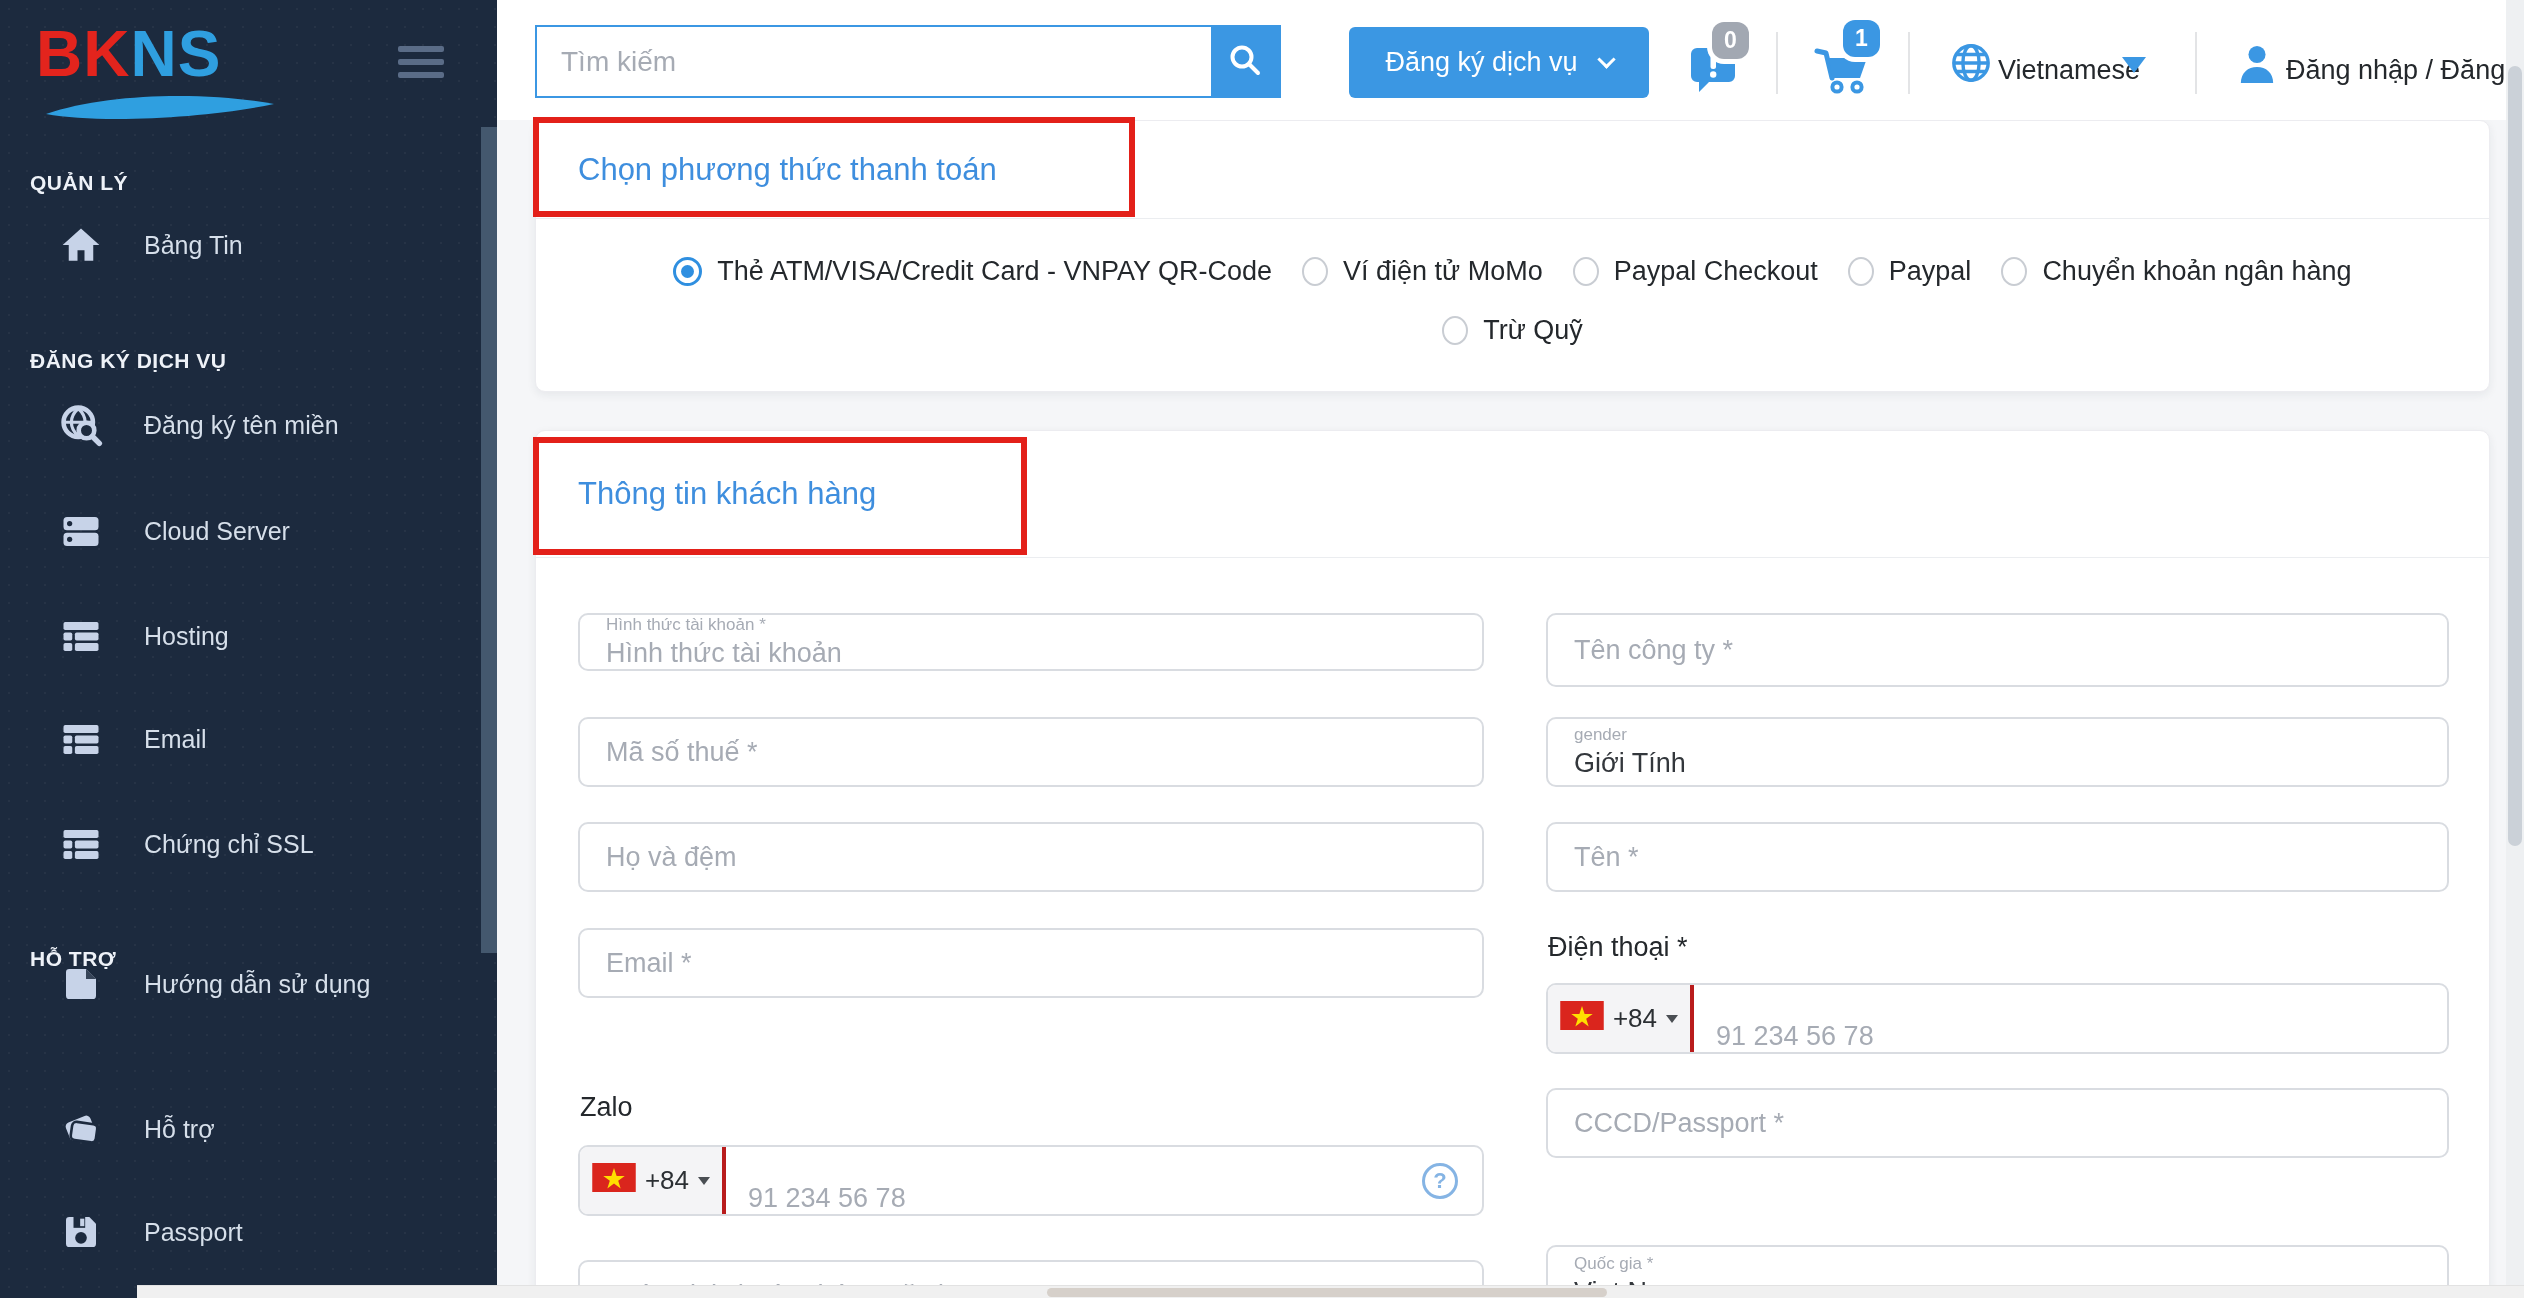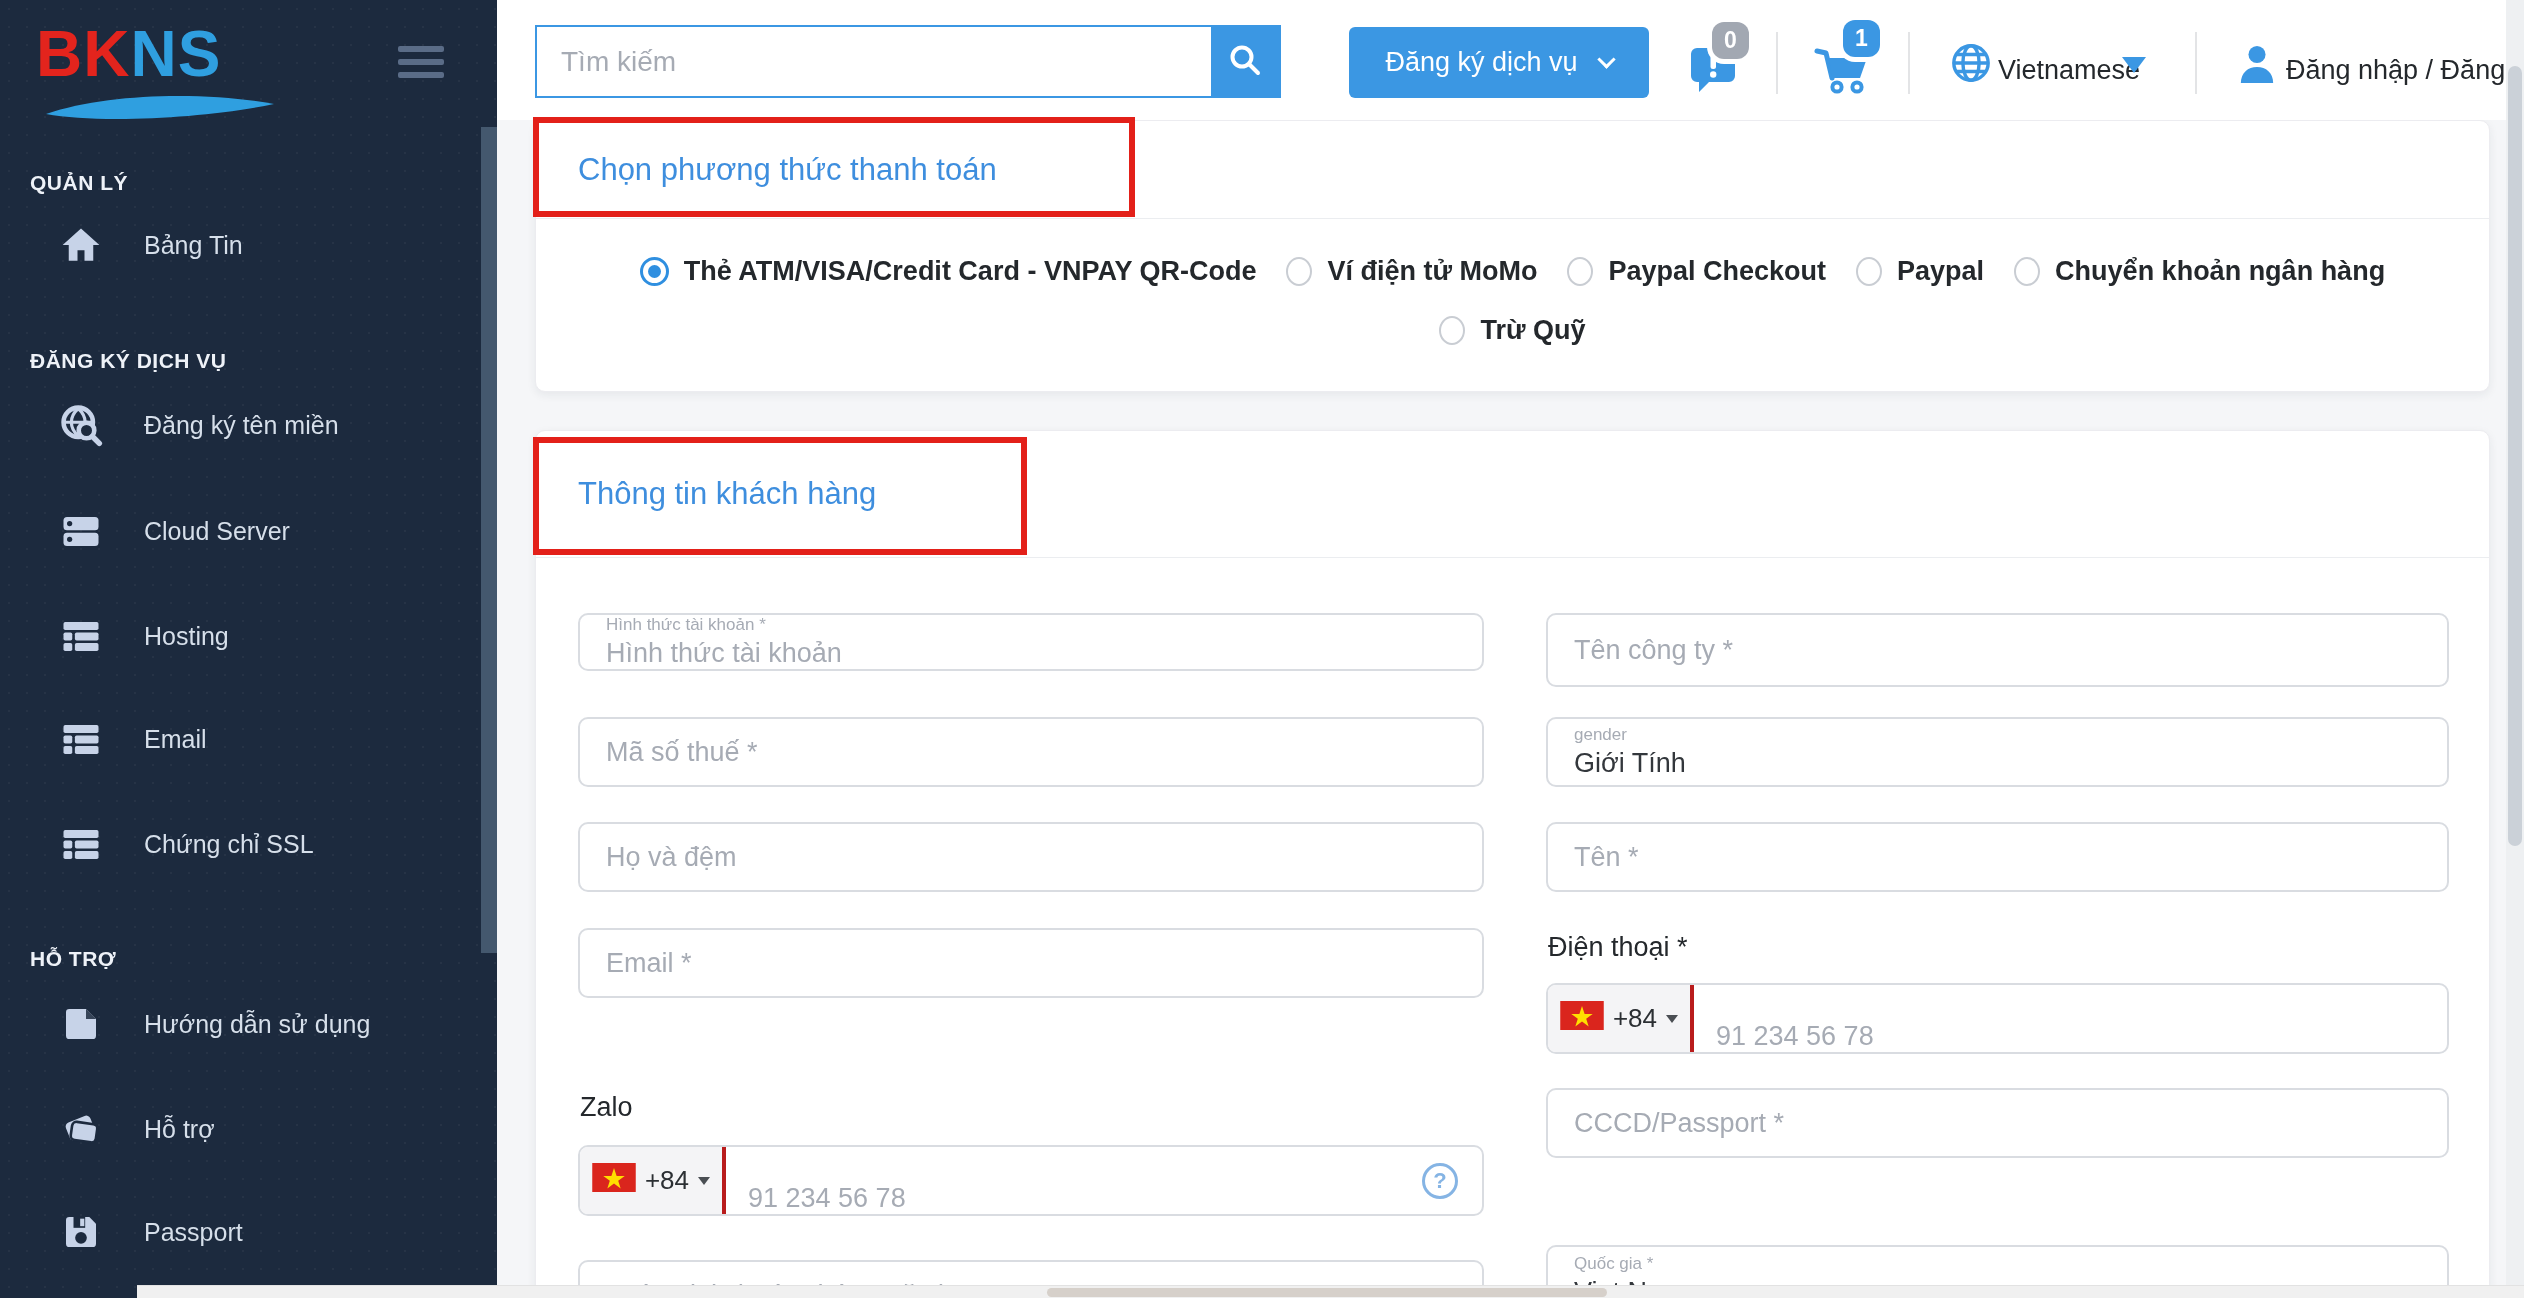--- a/index.html
+++ b/index.html
@@ -49,21 +49,21 @@
   .card { position:absolute; background:#fff; border:1px solid #ececf0; border-radius:10px; box-shadow:0 3px 10px rgba(30,40,60,0.07); z-index:4; }
   .card-head { display:flex; align-items:center; justify-content:space-between; border-bottom:1px solid #ebedf0; padding:0 48px 0 42px; }
   .card-title { font-size:31px; color:#3e8ede; }
 
   .opt { display:flex; align-items:center; gap:15px; cursor:pointer; white-space:nowrap; }
   .opt .olabel { font-size:27px; color:#24282c; }
   .radio { width:26px; height:29px; border:2px solid #c9cdd3; border-radius:50%; background:#fff; flex:none; }
   .radio.sel { width:29px; height:29px; border:3px solid #2f8fe0; display:flex; align-items:center; justify-content:center; }
   .radio.sel i { width:13px; height:13px; background:#2f8fe0; border-radius:50%; }
   .optwrap { position:absolute; left:30px; right:30px; top:135px; display:flex; flex-wrap:wrap; justify-content:center;
-             column-gap:30px; row-gap:14px; align-items:center;font-weight:bold; }
+             column-gap:30px; row-gap:14px; align-items:center; }
   .break { flex-basis:100%; height:0; }
 
   
   .anno { position:absolute; border:6px solid #e32019; z-index:20; pointer-events:none; }
 
   
   .field { position:absolute; border:2px solid #d9dce1; border-radius:10px; background:#fff; display:flex;
            flex-direction:column; justify-content:center; padding-left:26px; z-index:4; }
   .field input { border:none; outline:none; font-size:27px; color:#33373c; width:95%; font-family:inherit; background:transparent; }
   .field input::placeholder { color:#a6abb4; }
@@ -174,21 +174,21 @@
           <rect x="17" y="20" width="27" height="9" rx="2" fill="currentColor"></rect>
         <rect x="4" y="32" width="10" height="9" rx="2" fill="currentColor"></rect>
           <rect x="17" y="32" width="27" height="9" rx="2" fill="currentColor"></rect>
       </svg>
     </span>
     <span class="slabel">Chứng chỉ SSL</span>
   </div>
 
   <div class="side-section" style="top:947px">HỖ TRỢ</div>
 
-  <div class="side-item" style="top:1000px">
+  <div class="side-item" style="top:960px">
     <span class="sicon">
       <svg viewBox="0 0 48 48" width="40" height="40">
         <path fill="currentColor" d="M6 10a4 4 0 0 1 4-4h20l12 12v20a4 4 0 0 1-4 4H10a4 4 0 0 1-4-4z"></path>
         <path fill="#1c2a3e" d="M30 6v12h12z" opacity="0.85"></path>
       </svg>
     </span>
     <span class="slabel">Hướng dẫn sử dụng</span>
   </div>
 
   <div class="side-item" style="top:1105px">

